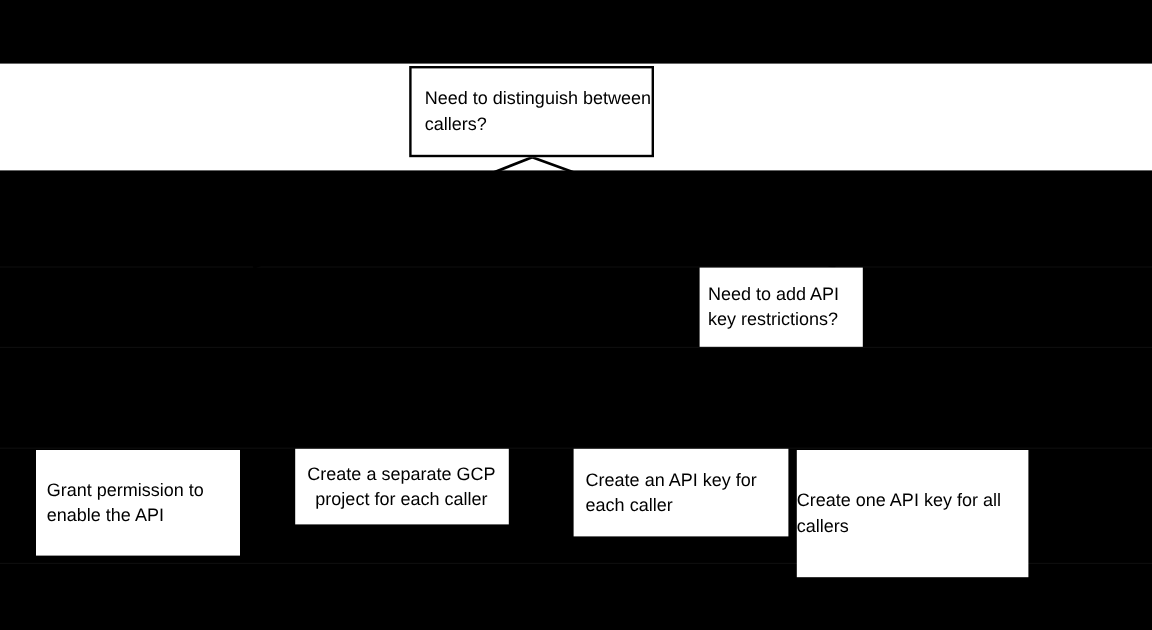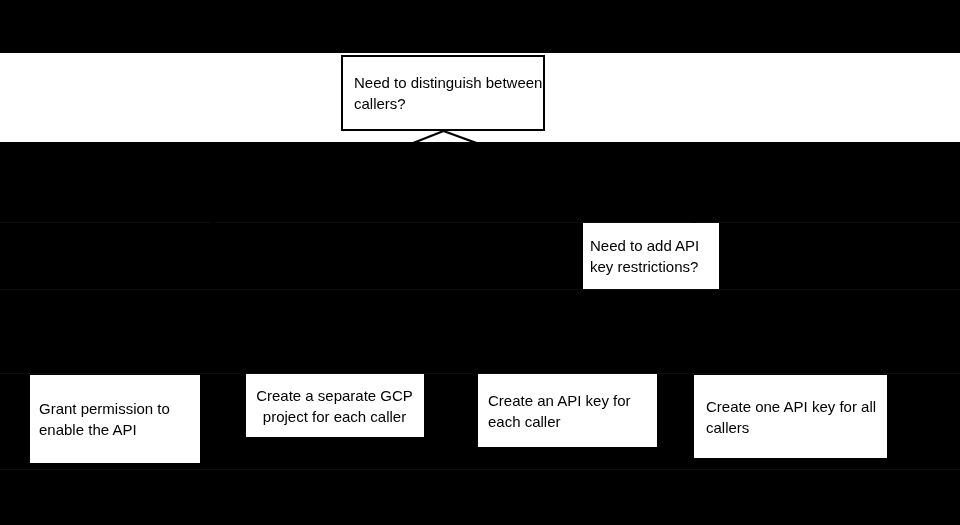--- a/index.html
+++ b/index.html
@@ -99,25 +99,25 @@
   }
   .node-leaf-2 {
     left: 478px;
     top: 374px;
     width: 179px;
     height: 73px;
     padding-left: 10px;
     padding-right: 6px;
   }
   .node-leaf-3 {
-    left: 694px;
+    left: 664px;
     top: 375px;
     width: 193px;
-    height: 83px;
-    padding-left: 12px;
+    height: 106px;
+    padding-left: 0;
     padding-right: 10px;
   }
 </style>
 </head>
 <body>
 
 <div class="canvas">
 
   <div class="white-band"></div>
 

